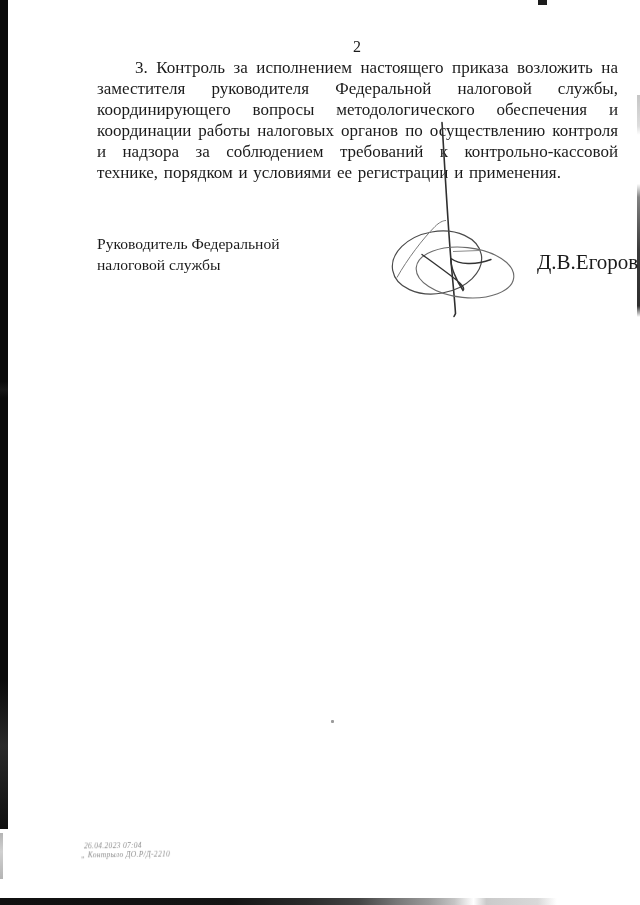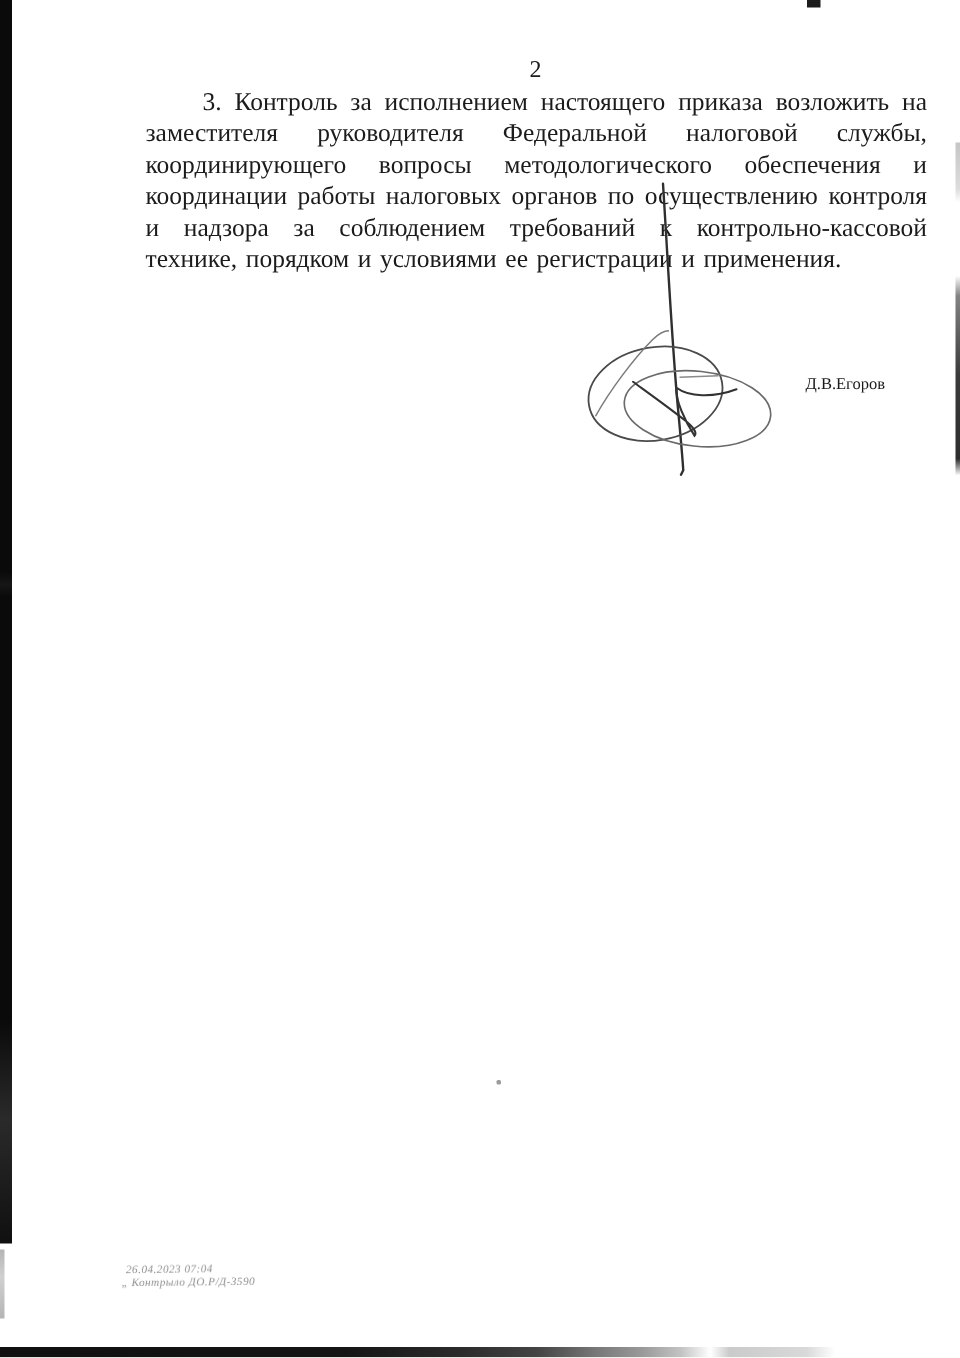--- a/index.html
+++ b/index.html
@@ -87,21 +87,21 @@
   .signer-title {
     position: absolute;
     left: 97px; top: 233px;
     font-size: 15.6px;
     line-height: 21px;
     white-space: nowrap;
   }
   .signer-name {
     position: absolute;
     left: 537px; top: 250px;
-    font-size: 11px;
+    font-size: 21px;
     white-space: nowrap;
   }
   .signature-svg {
     position: absolute;
     left: 385px; top: 113px;
     width: 140px; height: 208px;
   }
   .footer-stamp {
     position: absolute;
     left: 84px; top: 841px;
@@ -127,36 +127,40 @@
   <div class="scan-bar-left-tail"></div>
   <div class="scan-bar-bottom"></div>
   <div class="scan-tick-top"></div>
   <div class="scan-edge-right"></div>
   <div class="scan-speck"></div>
 
   <div class="page-number">2</div>
 
   <div class="body-paragraph">3. Контроль за исполнением настоящего приказа возложить на заместителя руководителя Федеральной налоговой службы, координирующего вопросы методологического обеспечения и координации работы налоговых органов по осуществлению контроля и надзора за соблюдением требований к контрольно-кассовой технике, порядком и условиями ее регистрации и применения.</div>
 
+  <div class="signer-title">
+    <span>Руководитель Федеральной</span><br>
+    <span>налоговой службы</span>
+  </div>
 
   <svg class="signature-svg" viewBox="0 0 140 205" xmlns="http://www.w3.org/2000/svg">
 
     <path d="M57,8 C60,55 63,115 67,158 C68.5,174 70,190 70.5,199 L69,202" fill="none" stroke="#2f2f2f" stroke-width="1.6" stroke-linecap="round"></path>
 
     <ellipse cx="52" cy="148" rx="45" ry="31" transform="rotate(-10 52 148)" fill="none" stroke="#4a4a4a" stroke-width="1.2"></ellipse>
 
     <ellipse cx="80" cy="158" rx="49" ry="25" transform="rotate(6 80 158)" fill="none" stroke="#6a6a6a" stroke-width="1.1"></ellipse>
 
     <path d="M12,163 C22,145 38,124 50,112 C54,108 58,106 61,106" fill="none" stroke="#7a7a7a" stroke-width="1"></path>
 
     <path d="M37,140 C48,148 62,158 72,166 C77,170 80,174 78,176 C72,167 65,152 66,144 C74,150 90,151 106,145" fill="none" stroke="#333" stroke-width="1.4" stroke-linecap="round"></path>
 
     <path d="M68,137 L94,136" fill="none" stroke="#8a8a8a" stroke-width="1"></path>
   </svg>
 
   <div class="signer-name">Д.В.Егоров</div>
 
   <div class="footer-stamp">
     <div class="stamp-line1">26.04.2023 07:04</div>
-    <div class="stamp-line2">„ Контрыло ДО.Р/Д-3590</div>
+    <div class="stamp-line2">„ Контрыло ДО.Р/Д-2210</div>
   </div>
 
 </div>
 
 </body></html>

